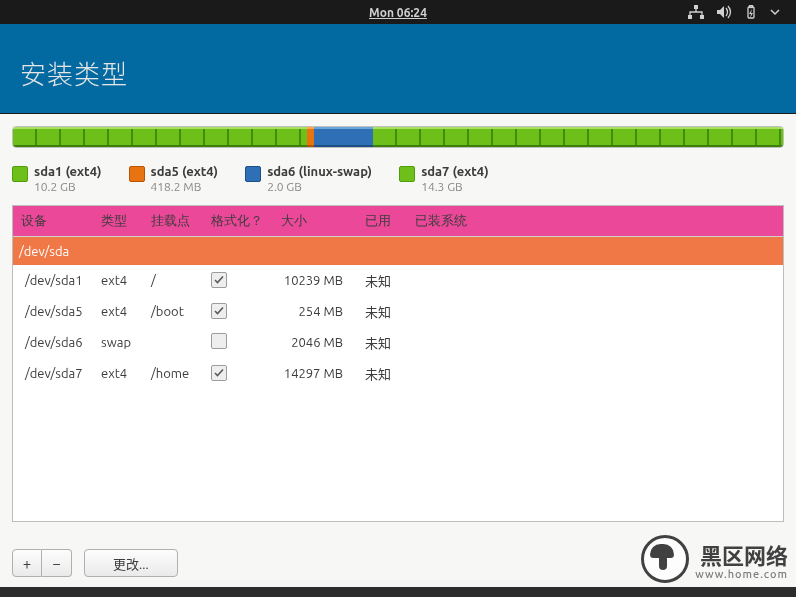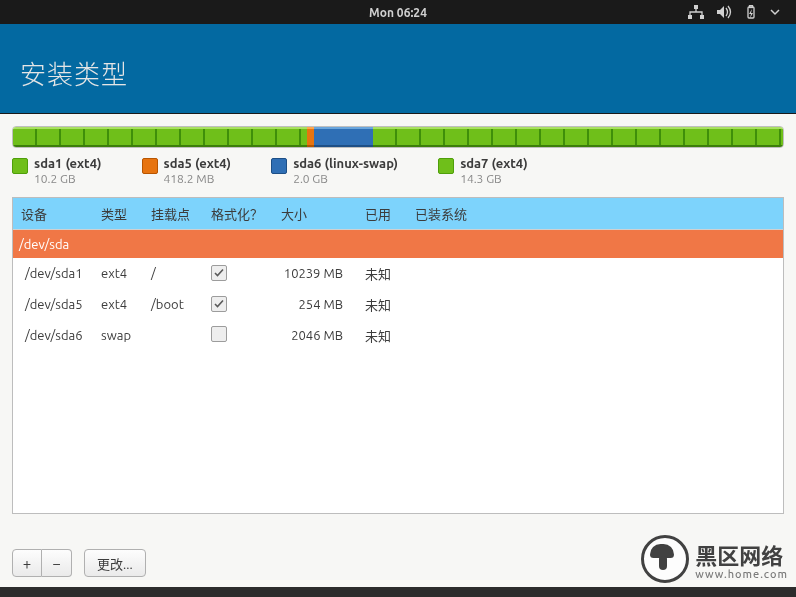--- a/index.html
+++ b/index.html
@@ -21,20 +21,21 @@
     display: flex;
     align-items: center;
     position: relative;
     font-size: 12px;
     font-weight: 600;
   }
   .topbar .clock {
     position: absolute;
     left: 50%;
     transform: translateX(-50%);
+    text-decoration: underline;
   }
   .topbar .tray {
     margin-left: auto;
     display: flex;
     align-items: center;
     gap: 12px;
     padding-right: 16px;
   }
   .topbar .tray svg { display: block; }
   
@@ -84,22 +85,22 @@
     border-bottom: 2px solid #b35500;
   }
   .seg.blue {
     background: #2f6fb5;
     border-top: 2px solid #6aa5dc;
     border-bottom: 2px solid #1d4f86;
   }
   
   .legend {
     display: flex;
-    gap: 40px;
-    margin-top: 8px;
+    gap: 27px;
+    margin-top: 16px;
     margin-bottom: 12px;
   }
   .legend-item { display: flex; align-items: flex-start; gap: 6px; }
   .legend-swatch { width: 14px; height: 14px; margin-top: 2px; border-radius: 2px; }
   .swatch-green { background: #6fbf1a; border:1px solid #4f9f0a; }
   .swatch-orange { background: #e77410; border:1px solid #b85500; }
   .swatch-blue { background: #2f6fb5; border:1px solid #1d4f86; }
   .legend-text .label { font-weight: 600; color: #3c3c3c; }
   .legend-text .size  { font-size: 12px; color: #888; margin-top: 2px; }
   
@@ -113,21 +114,22 @@
     width: 100%;
     border-collapse: collapse;
     font-size: 13px;
   }
   thead th {
     text-align: left;
     font-weight: 400;
     color: #3c3c3c;
     padding: 6px 8px;
     border-bottom: 1px solid #d0d0d0;
-    background: #7dd3fc;
+    background: #ec4899;
+    font-family: Liberation Mono, monospace;
   }
   tbody td { padding: 6px 8px; }
   tbody tr { height: 28px; }
   .row-sel td {
     background: #f07746;
     color: #fff;
     font-weight: 400;
   }
   .col-size { text-align: right; padding-right: 14px !important; }
   .chk {
@@ -159,36 +161,37 @@
     color: #3c3c3c;
     font-size: 15px;
     box-sizing: border-box;
   }
   .btn.square { width: 30px; }
   .btn.first { border-top-left-radius: 4px; border-bottom-left-radius: 4px; }
   .btn.last  { border-top-right-radius: 4px; border-bottom-right-radius: 4px; border-left: none; }
   .btn.changes {
     margin-left: 12px;
     border-radius: 4px;
-    padding: 0 12px;
+    padding: 0 28px;
     font-size: 13px;
   }
   
   .watermark {
     position: absolute;
     right: 8px;
     bottom: 4px;
     display: flex;
     align-items: center;
     gap: 6px;
     color: #222;
     font-weight: 700;
     font-size: 22px;
     pointer-events: none;
     opacity: 0.85;
+    text-align: right;
   }
   .watermark .mushroom {
     width: 42px; height: 42px;
     border-radius: 50%;
     background: #fff;
     border: 3px solid #222;
     position: relative;
   }
   .watermark .mushroom::before {
     content: "";
@@ -354,20 +357,33 @@
         </tr>
         <tr>
           <td style="padding-left:12px">/dev/sda6</td>
           <td>swap</td>
           <td></td>
           <td><span class="chk"></span></td>
           <td class="col-size">2046 MB</td>
           <td>未知</td>
           <td></td>
         </tr>
+        <tr>
+          <td style="padding-left:12px">/dev/sda7</td>
+          <td>ext4</td>
+          <td>/home</td>
+          <td><span class="chk">
+                <svg width="10" height="10" viewBox="0 0 10 10">
+                  <path d="M1 5 l2.5 2.5 L9 1.5" stroke="#5a5a5a" stroke-width="1.6" fill="none"></path>
+                </svg>
+              </span></td>
+          <td class="col-size">14297 MB</td>
+          <td>未知</td>
+          <td></td>
+        </tr>
       </tbody>
     </table>
   </div>
 
   <div class="btn-row">
     <div class="btn square first">+</div>
     <div class="btn square last">−</div>
     <div class="btn changes">更改...</div>
   </div>
 

